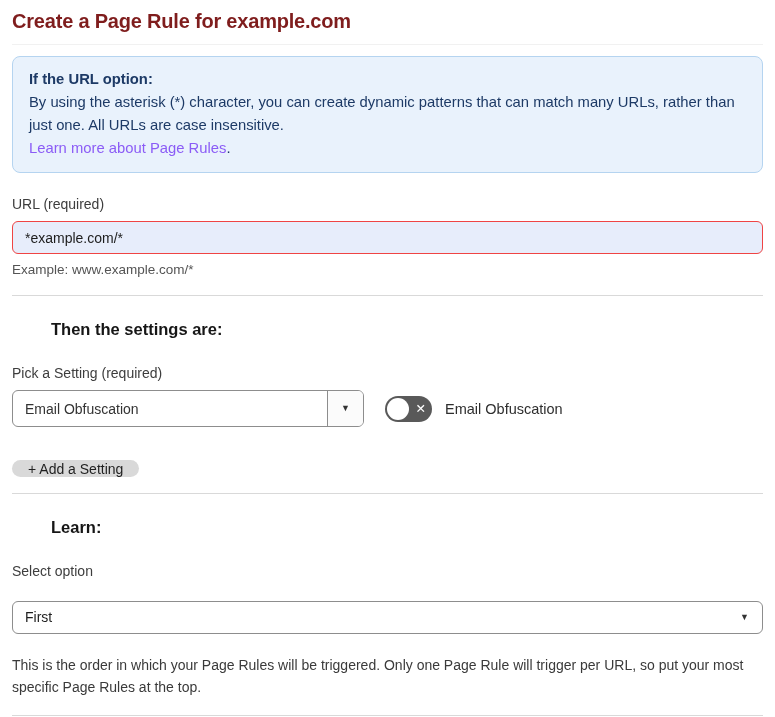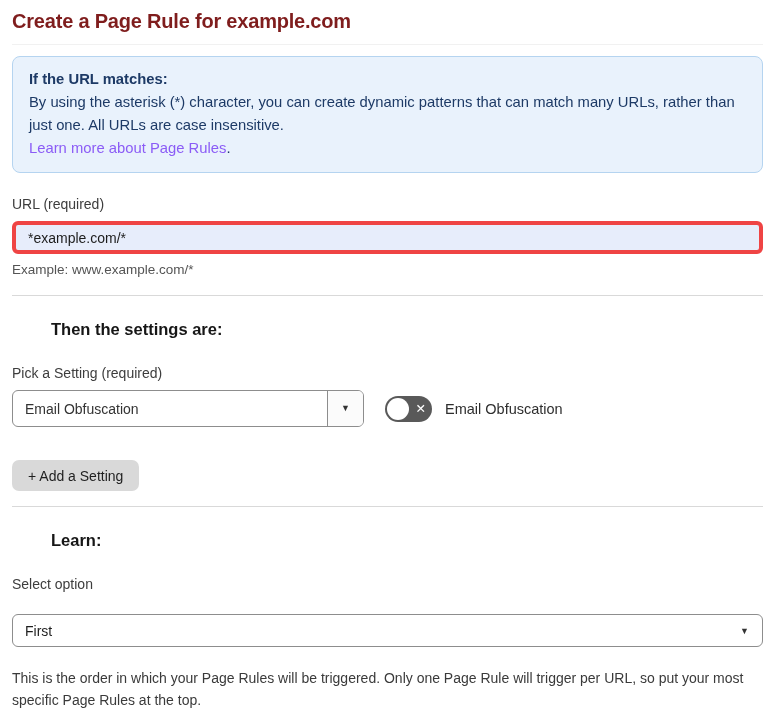--- a/index.html
+++ b/index.html
@@ -46,21 +46,21 @@
   }
   .mt-22 { margin-top: 22px; }
   .mt-24 { margin-top: 24px; }
 
   .url-input {
     display: block;
     width: 100%;
     margin-top: 8px;
     height: 33px;
     background: #e7edfb;
-    border: 4px solid #ef4444;
+    border: 1px solid #ef4444;
     border-radius: 6px;
     padding: 0 12px;
     font-family: "Liberation Sans", "DejaVu Sans", sans-serif;
     font-size: 14px;
     color: #1d1d1d;
     outline: none;
   }
   .helper-text {
     margin-top: 7px;
     font-size: 13.5px;
@@ -154,24 +154,24 @@
   .toggle-label {
     margin-left: 13px;
     font-size: 14.5px;
     color: #2e2e2e;
   }
 
   .btn {
     display: inline-flex;
     align-items: center;
     justify-content: center;
-    height: 31px;
+    height: 17px;
     padding: 0 16px;
     border: none;
-    border-radius: 7px;
+    border-radius: 12px;
     font-family: "Liberation Sans", "DejaVu Sans", sans-serif;
     font-size: 14px;
     cursor: pointer;
     text-align: center;
   }
   .btn-gray { background: #d9d9d9; color: #1f1f1f; }
   .add-setting-btn { margin-top: 33px; }
 
   
   .order-select {
@@ -207,21 +207,21 @@
 </style>
 </head>
 <body>
 
 <div class="page">
 
   <h1 class="page-title">Create a Page Rule for example.com</h1>
   <hr class="title-rule">
 
   <div class="info-box">
-    <div class="info-heading">If the URL matches:</div>
+    <div class="info-heading">If the URL option:</div>
     <div class="info-body">By using the asterisk (*) character, you can create dynamic patterns that can match many URLs, rather than just one. All URLs are case insensitive.</div>
     <div><a class="info-link">Learn more about Page Rules</a><span>.</span></div>
   </div>
 
   <div class="field-label mt-22">URL (required)</div>
   <input class="url-input" type="text" value="*example.com/*" style="">
   <div class="helper-text">Example: www.example.com/*</div>
 
   <hr class="divider">
 

